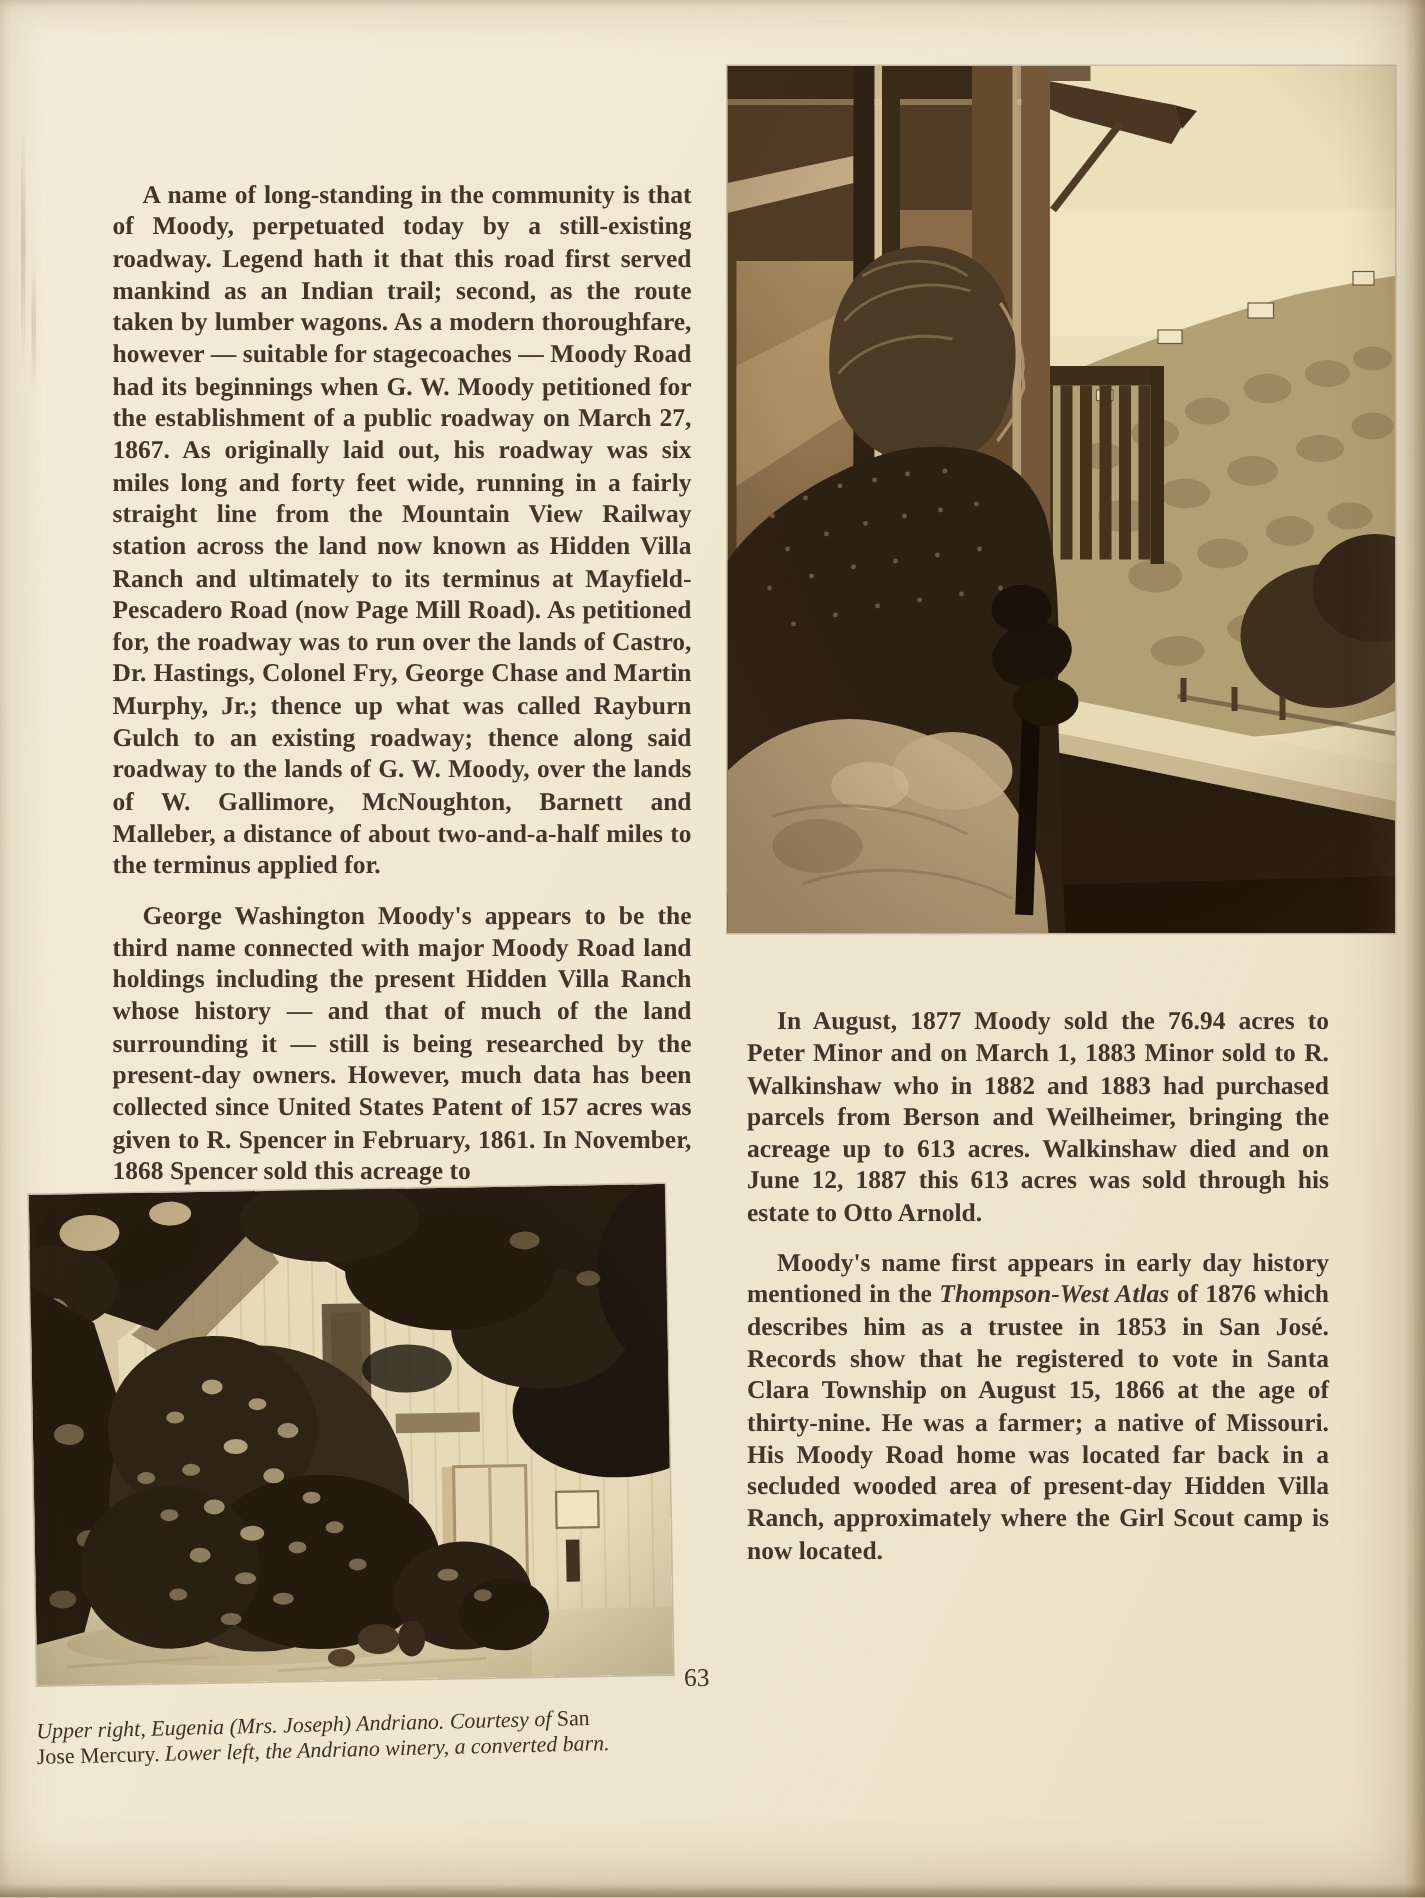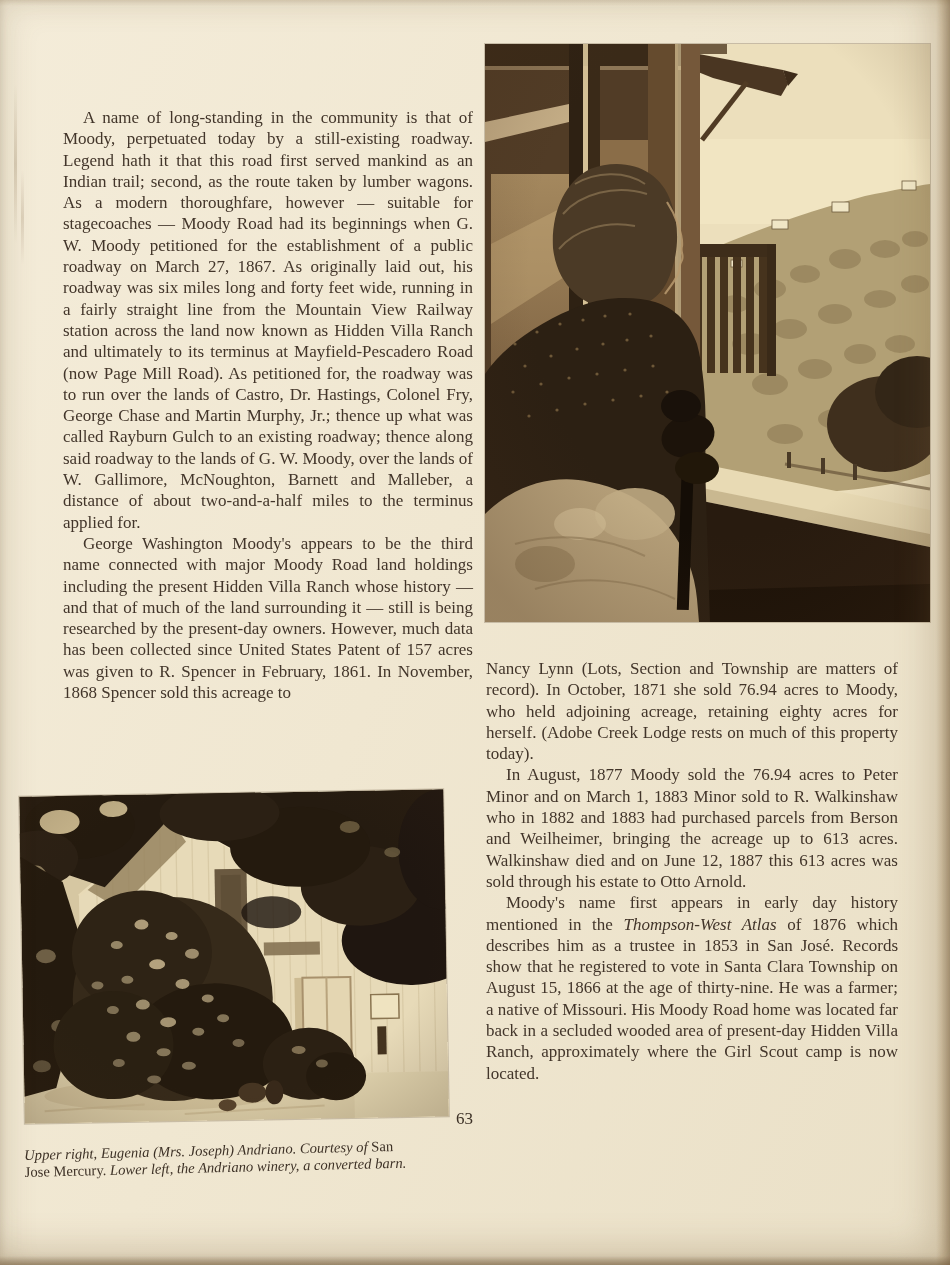--- a/index.html
+++ b/index.html
@@ -20,21 +20,21 @@
     background:linear-gradient(to bottom,rgba(122,95,58,.14),rgba(122,95,58,0));}
   .crease1,.crease2{position:absolute;width:3px;pointer-events:none;}
   .crease1{left:14px;top:84px;height:160px;
     background:linear-gradient(to bottom,rgba(120,90,55,0),rgba(120,90,55,.22),rgba(120,90,55,0));}
   .crease2{left:21px;top:170px;height:95px;
     background:linear-gradient(to bottom,rgba(120,90,55,0),rgba(120,90,55,.18),rgba(120,90,55,0));}
 
   .col{position:absolute;font-size:17px;line-height:21.3px;text-align:justify;}
   .col-left{left:63px;top:107px;width:410px;}
   .col-right{left:486px;top:658px;width:412px;}
-  .col p{margin:0;}
+  .col p{margin:12px;font-weight:bold;}
   .col p.indent{text-indent:20px;}
   .ital{font-style:italic;}
 
   .photo{position:absolute;box-shadow:0 0 0 1px rgba(80,58,34,.25);}
   .photo-right{left:485px;top:44px;width:445px;height:578px;}
   .photo-left{left:22px;top:793px;width:424px;height:327px;transform:rotate(-1deg);}
   .photo svg{display:block;width:100%;height:100%;}
 
   .caption{position:absolute;left:24px;top:1147px;width:388px;
     font-size:14.6px;line-height:17.4px;font-style:italic;color:#3d3126;
@@ -194,21 +194,20 @@
         <ellipse cx="203" cy="392" rx="27" ry="21" fill="#1c130a" transform="rotate(-18 203 392)"></ellipse>
         <ellipse cx="212" cy="424" rx="22" ry="16" fill="#211709"></ellipse>
         <ellipse cx="196" cy="362" rx="20" ry="16" fill="#19110a"></ellipse>
       </g>
 
       <rect x="0" y="0" width="445" height="578" fill="url(#vg1)"></rect>
     </svg>
   </div>
 
   <div class="col col-right">
-    <p>Nancy Lynn (Lots, Section and Township are matters of record). In October, 1871 she sold 76.94 acres to Moody, who held adjoining acreage, retaining eighty acres for herself. (Adobe Creek Lodge rests on much of this property today).</p>
     <p class="indent">In August, 1877 Moody sold the 76.94 acres to Peter Minor and on March 1, 1883 Minor sold to R. Walkinshaw who in 1882 and 1883 had purchased parcels from Berson and Weilheimer, bringing the acreage up to 613 acres. Walkinshaw died and on June 12, 1887 this 613 acres was sold through his estate to Otto Arnold.</p>
     <p class="indent"><span>Moody's name first appears in early day history mentioned in the </span><span class="ital">Thompson-West Atlas</span><span> of 1876 which describes him as a trustee in 1853 in San José. Records show that he registered to vote in Santa Clara Township on August 15, 1866 at the age of thirty-nine. He was a farmer; a native of Missouri. His Moody Road home was located far back in a secluded wooded area of present-day Hidden Villa Ranch, approximately where the Girl Scout camp is now located.</span></p>
   </div>
 
   <div class="photo photo-left">
     <svg viewBox="0 0 424 327" preserveAspectRatio="none">
       <defs>
         <linearGradient id="wallG" x1="0" y1="0" x2="1" y2="1">
           <stop offset="0" stop-color="#ead dbb"></stop>
             <stop offset="0" stop-color="#eaddbb"></stop>

